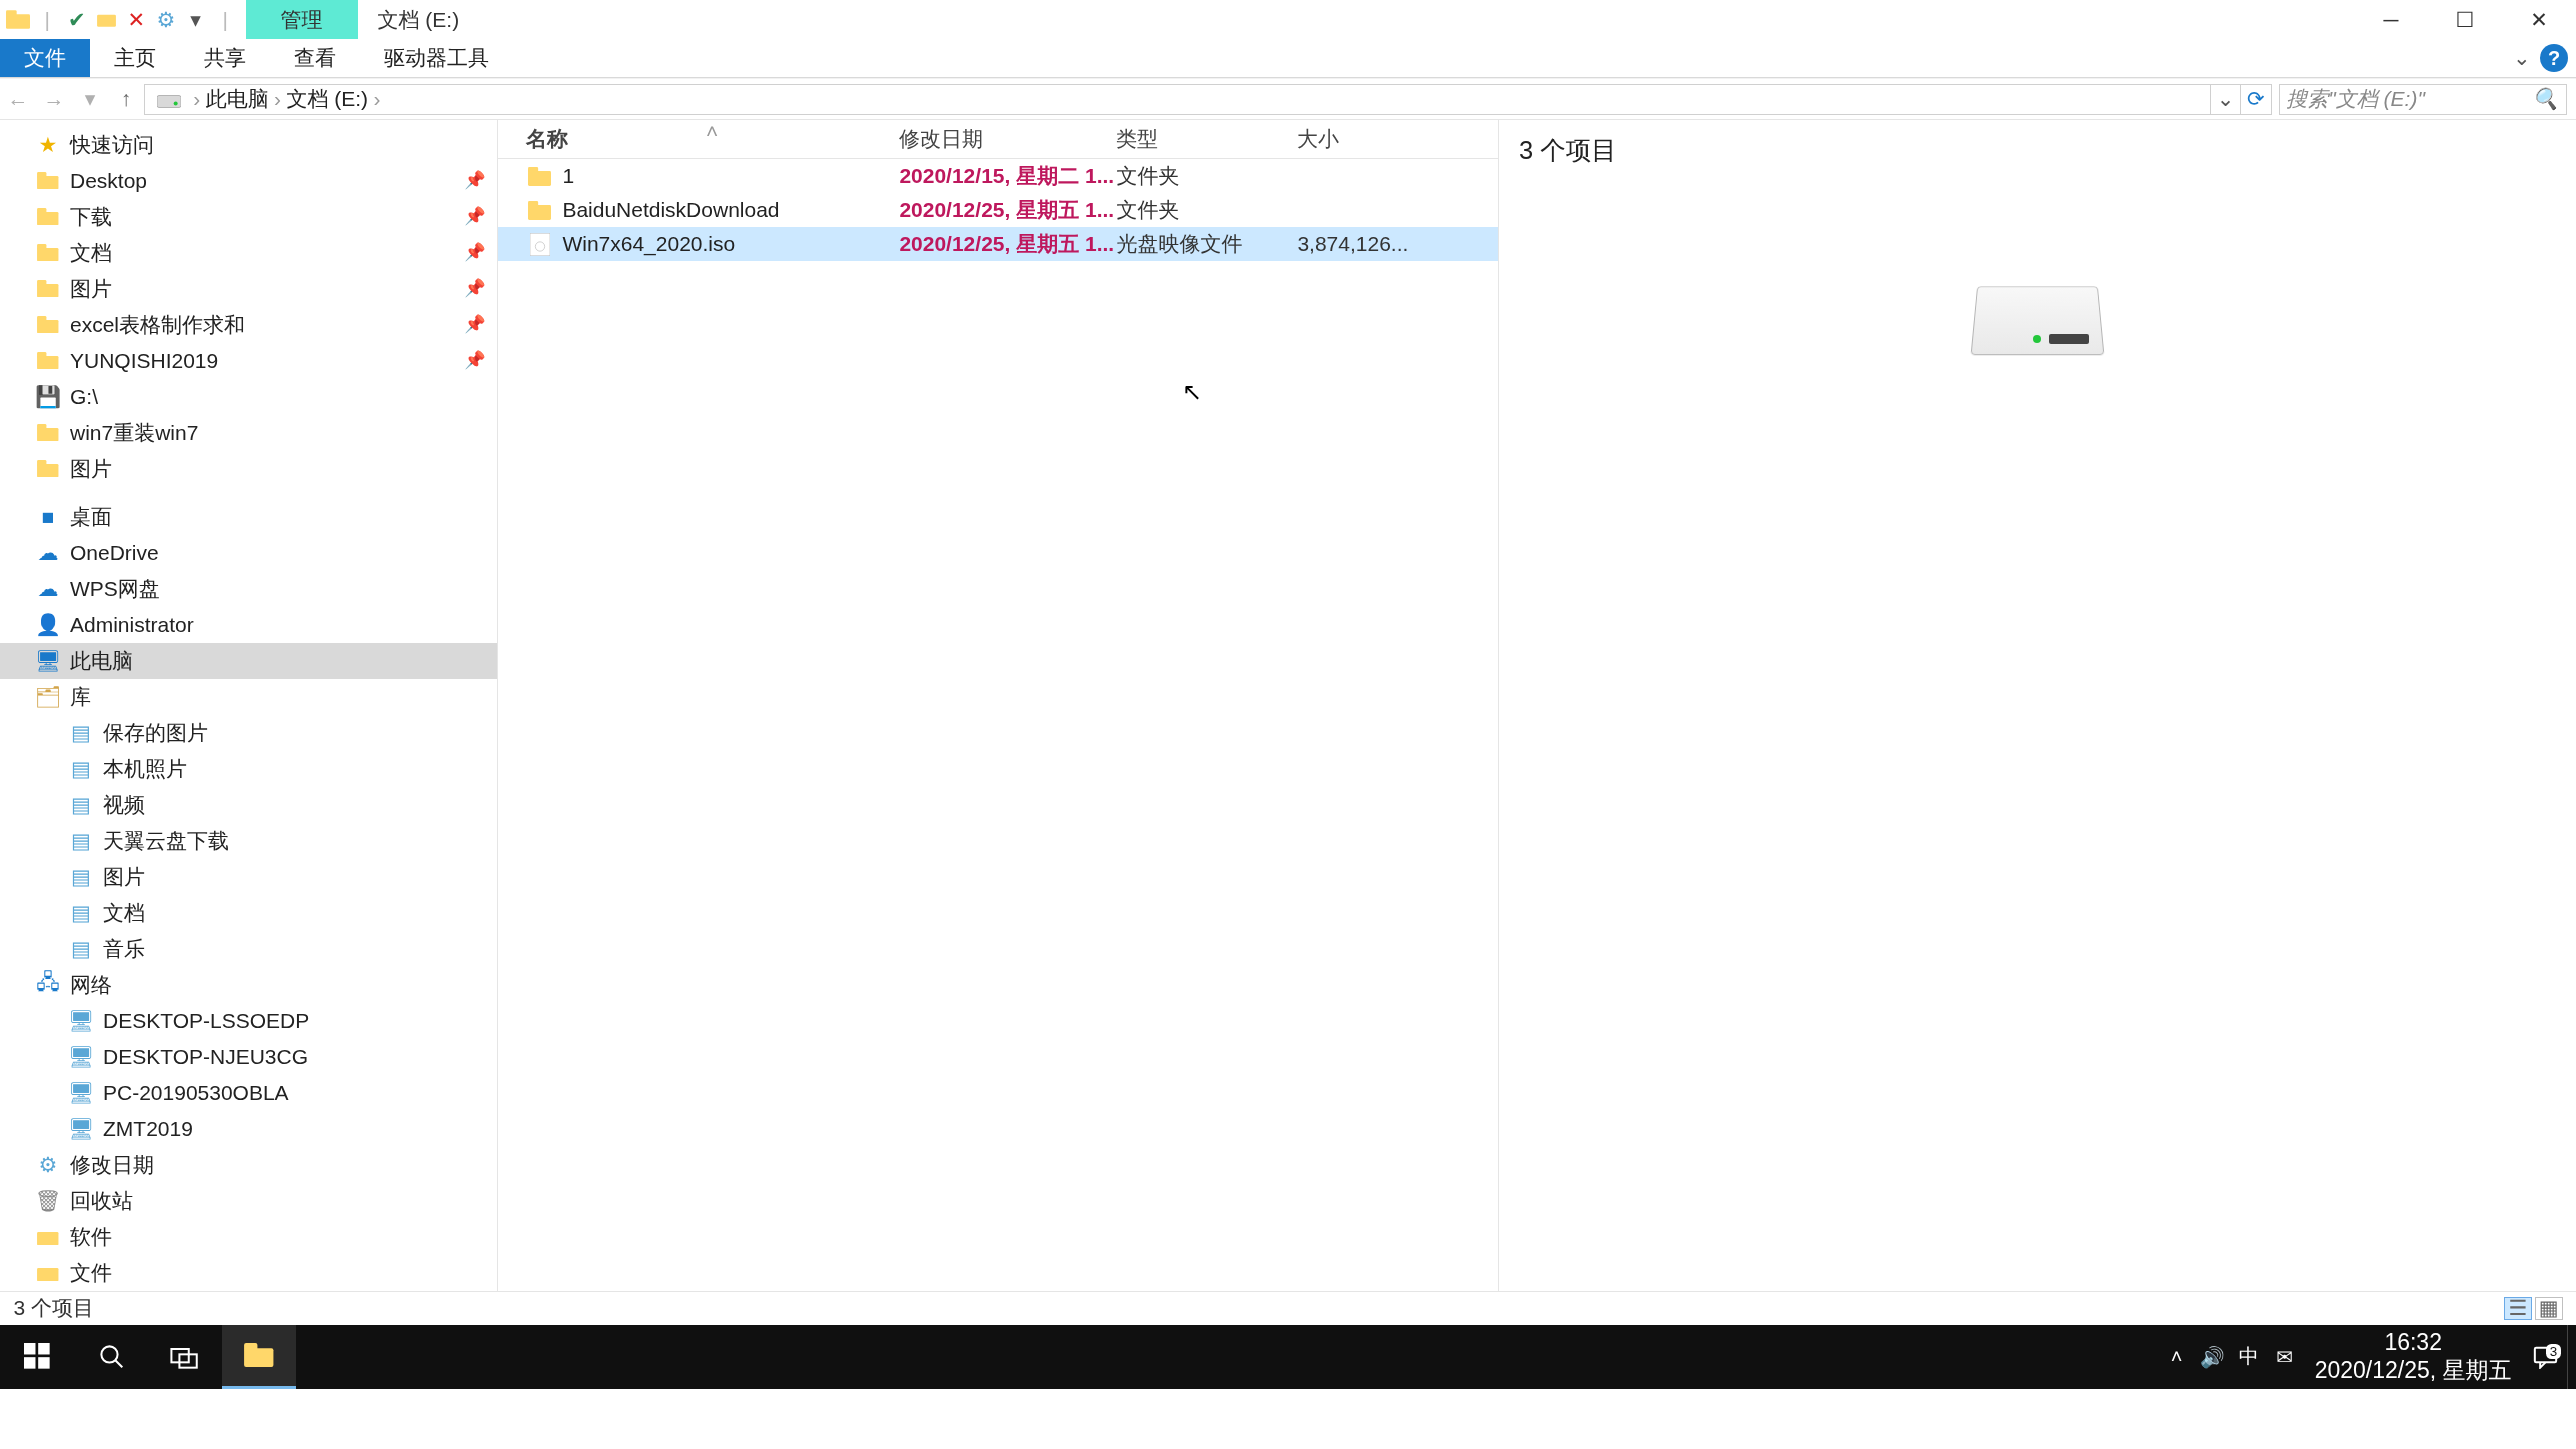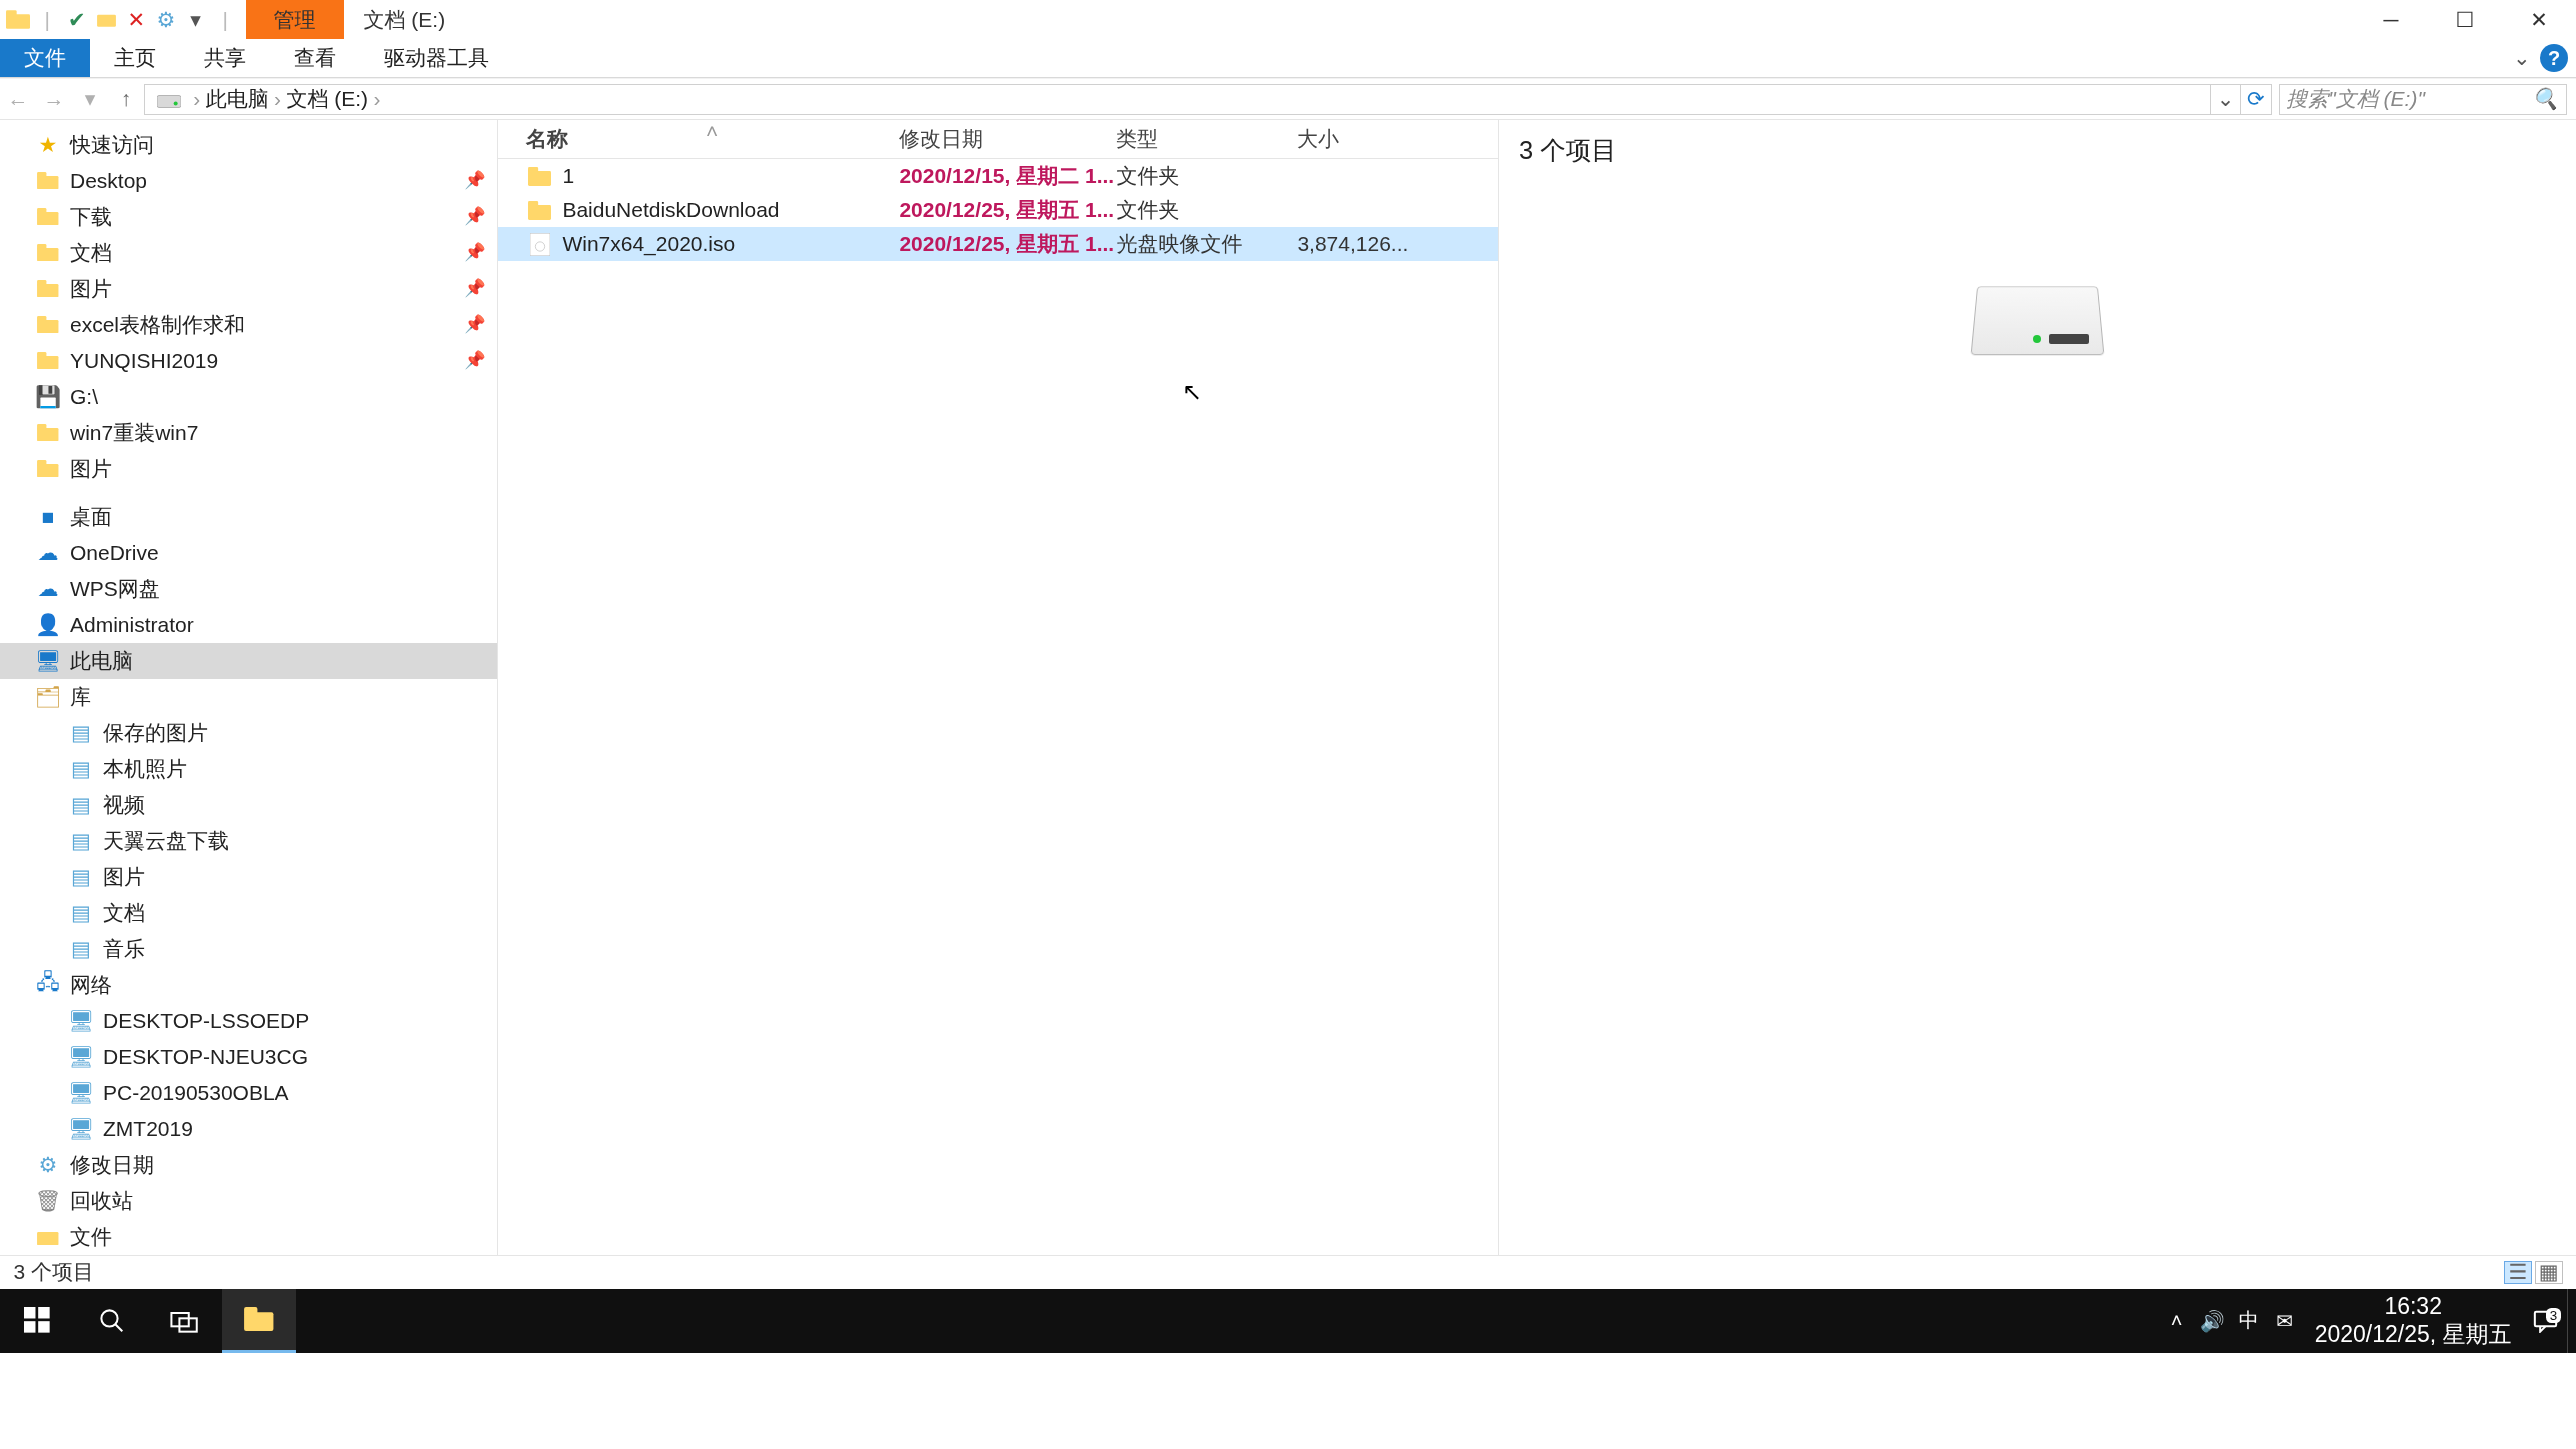--- a/index.html
+++ b/index.html
@@ -3,21 +3,21 @@
 <meta charset="utf-8">
 <style>
 * { margin: 0; padding: 0; box-sizing: border-box; font-family: "Microsoft YaHei", "Segoe UI", sans-serif; }
 body { width: 2576px; height: 1449px; background: #fff; overflow: hidden; font-size: 21px; transform-origin: top left; }
 .scale { transform: scale(1); transform-origin: top left; }
 
 
 .titlebar { height: 39px; display: flex; align-items: stretch; background: #fff; border-bottom: 0 solid #e5e5e5; }
 .qat { display: flex; align-items: center; gap: 2.7px; padding: 0 6.7px 0 4px; }
 .qat .ico { width: 27px; height: 27px; display: flex; align-items: center; justify-content: center; }
-.mgmt-tab { background: #f97316; color: #333; padding: 0 28px; display: flex; align-items: center; font-size: 21px; }
+.mgmt-tab { background: #5eead4; color: #333; padding: 0 35px; display: flex; align-items: center; font-size: 21px; }
 .title-text { padding: 0 20px; display: flex; align-items: center; color: #333; }
 .title-spacer { flex: 1; }
 .win-controls { display: flex; }
 .win-btn { width: 74px; display: flex; align-items: center; justify-content: center; color: #333; }
 
 
 .ribbon { height: 39px; display: flex; align-items: stretch; border-bottom: 0.7px solid #d9d9d9; }
 .ribbon-tab { padding: 0 24px; display: flex; align-items: center; color: #222; position: relative; }
 .ribbon-tab.file { background: #1979ca; color: #fff; }
 .ribbon-spacer { flex: 1; }
@@ -379,20 +379,28 @@
             <span class="ti">
               <span style="color:#5aa7d6">⚙</span>
             </span>
             <span>修改日期</span>
           </div>
           <div class="tree-item lvl1">
             <span class="ti">
               <span style="color:#888">🗑</span>
             </span>
             <span>回收站</span>
+          </div>
+          <div class="tree-item lvl1">
+            <span class="ti">
+              <svg width="21.5" height="17.4" viewBox="0 0 32 26">
+                <rect width="32" height="20" y="6" fill="#ffd76a" rx="2"></rect>
+              </svg>
+            </span>
+            <span>软件</span>
           </div>
           <div class="tree-item lvl1">
             <span class="ti">
               <svg width="21.5" height="17.4" viewBox="0 0 32 26">
                 <rect width="32" height="20" y="6" fill="#ffd76a" rx="2"></rect>
               </svg>
             </span>
             <span>文件</span>
           </div>
         </div>

